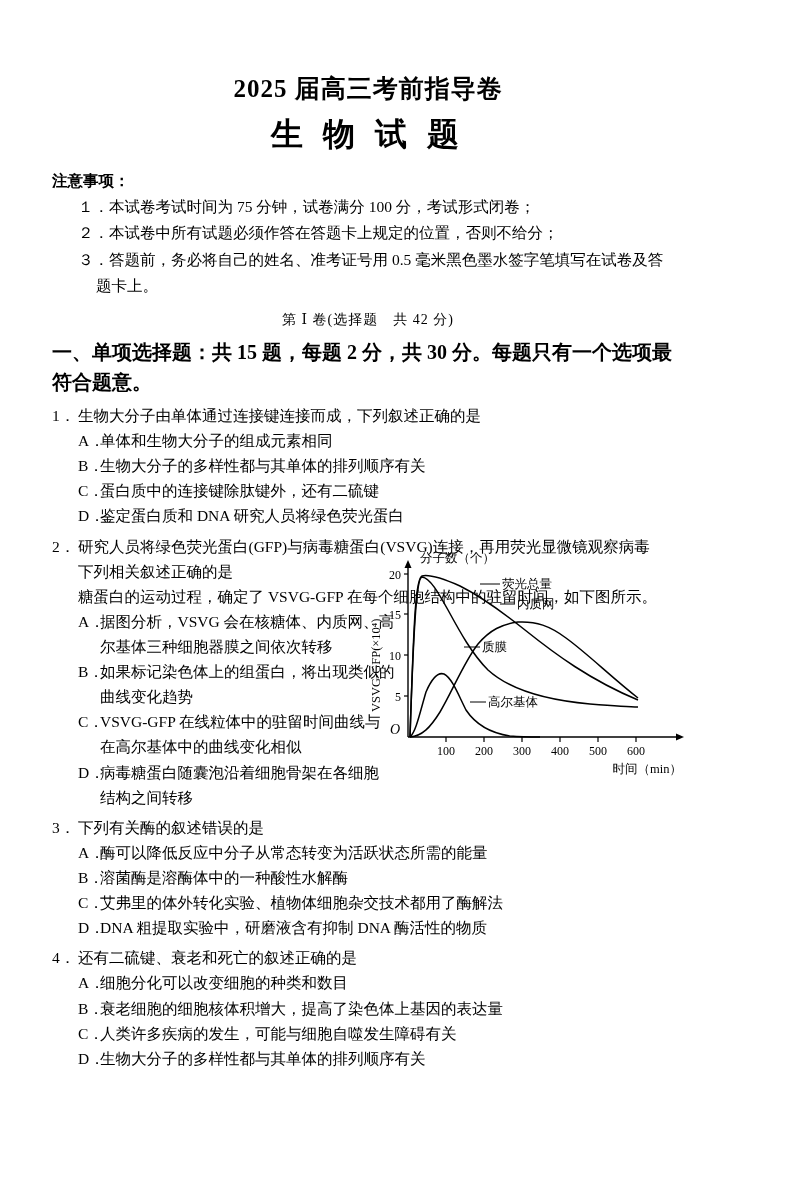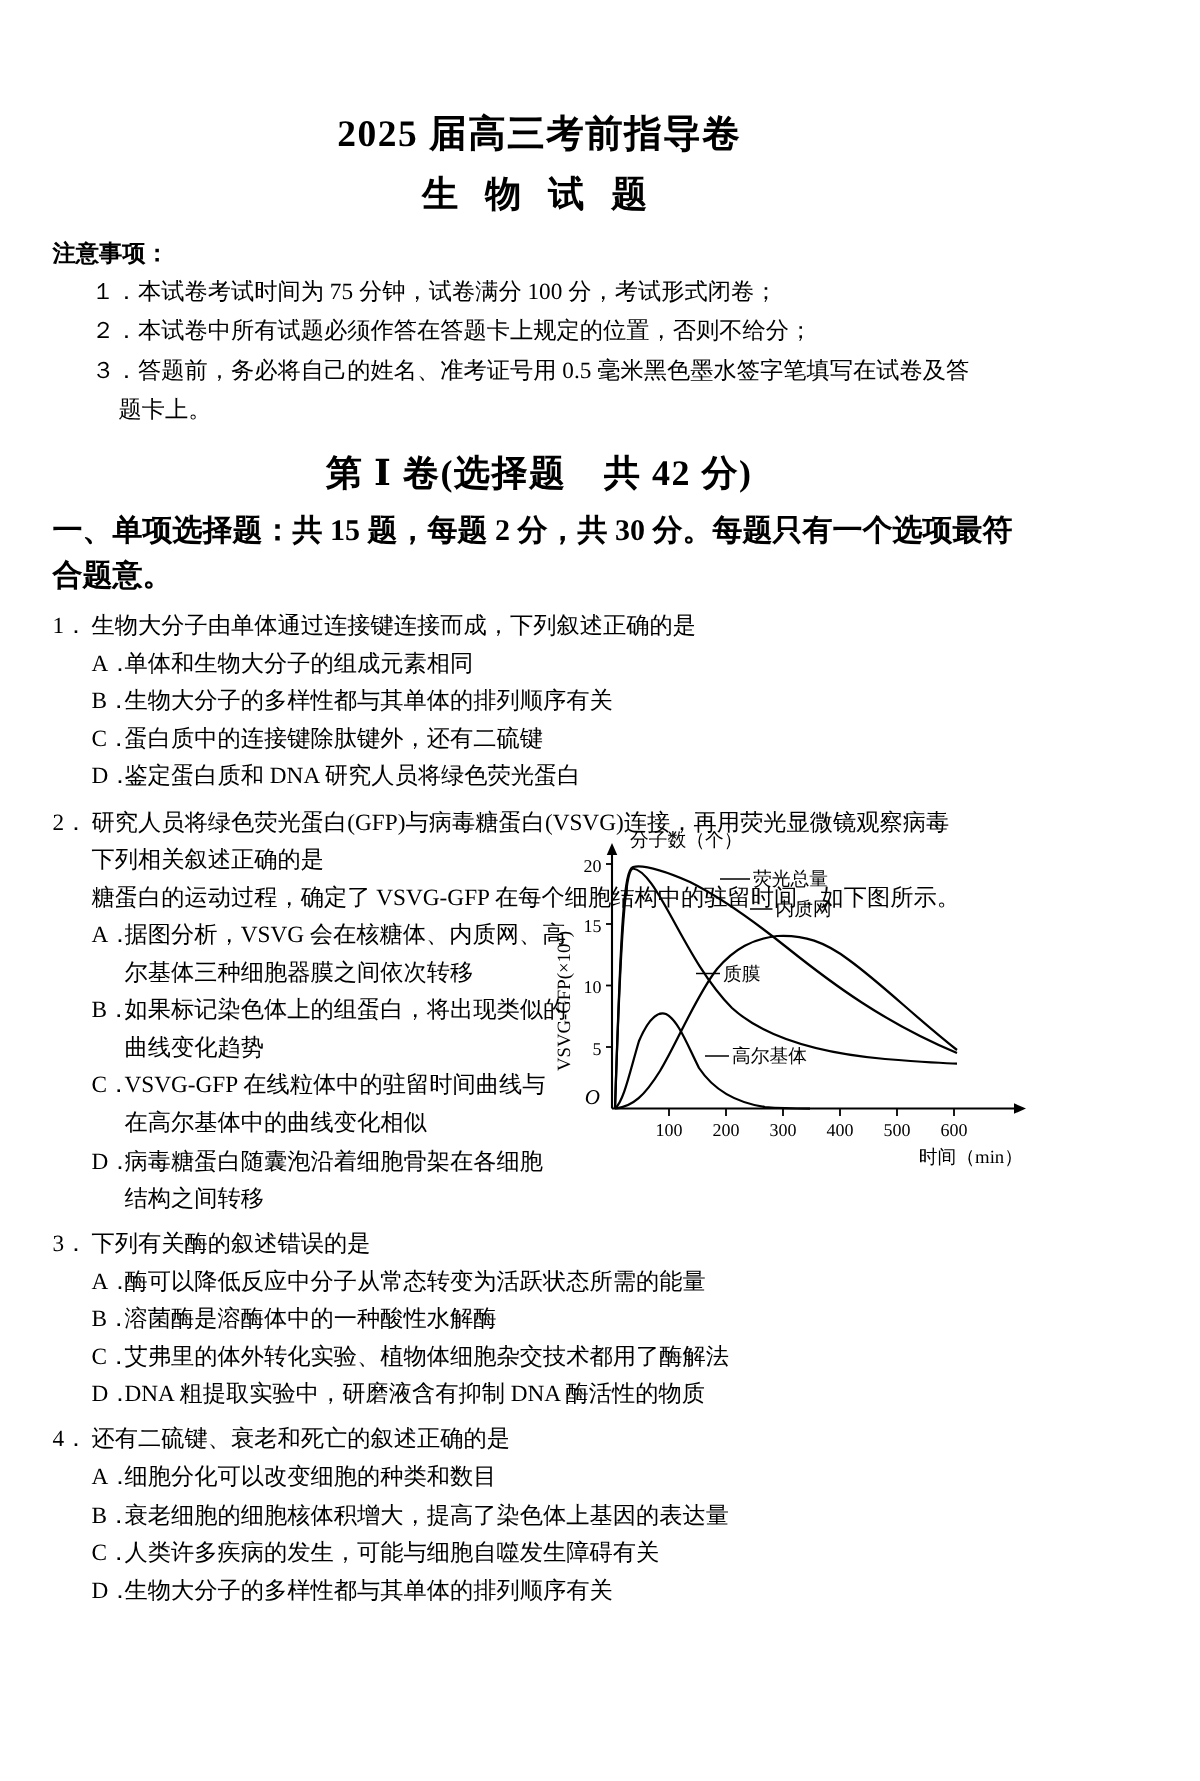--- a/index.html
+++ b/index.html
@@ -12,54 +12,54 @@
     height: 1187px;
     font-family: "Liberation Serif", "DejaVu Serif", serif;
     color: #000000;
     position: relative;
     overflow: hidden;
   }
   .page {
     width: 728px;
     height: 1187px;
     box-sizing: border-box;
-    padding: 60px 44px 20px 35px;
+    padding: 60px 44px 20px 52px;
     position: relative;
   }
   .title-main {
     text-align: center;
     font-size: 25px;
     font-weight: bold;
     letter-spacing: 1px;
     margin: 12px 0 6px 0;
   }
   .title-sub {
     text-align: center;
-    font-size: 24px;
+    font-size: 32px;
     font-weight: bold;
     letter-spacing: 6px;
     margin: 8px 0 14px 0;
   }
   .notice-head {
     font-size: 15.5px;
     font-weight: bold;
     margin: 6px 0 3px 0;
   }
   .notice-item {
     font-size: 15.5px;
     margin: 3px 0 3px 26px;
     line-height: 1.5;
   }
   .notice-item.indent2 {
     margin-left: 44px;
   }
   .section-title {
     text-align: center;
-    font-size: 24px;
-    font-weight: bold;
+    font-size: 14px;
+    font-weight: normal;
     margin: 14px 0 8px 0;
     letter-spacing: 1px;
   }
   .section-lead {
     font-size: 20px;
     font-weight: bold;
     margin: 6px 0 6px 0;
     line-height: 1.5;
   }
   .q {

